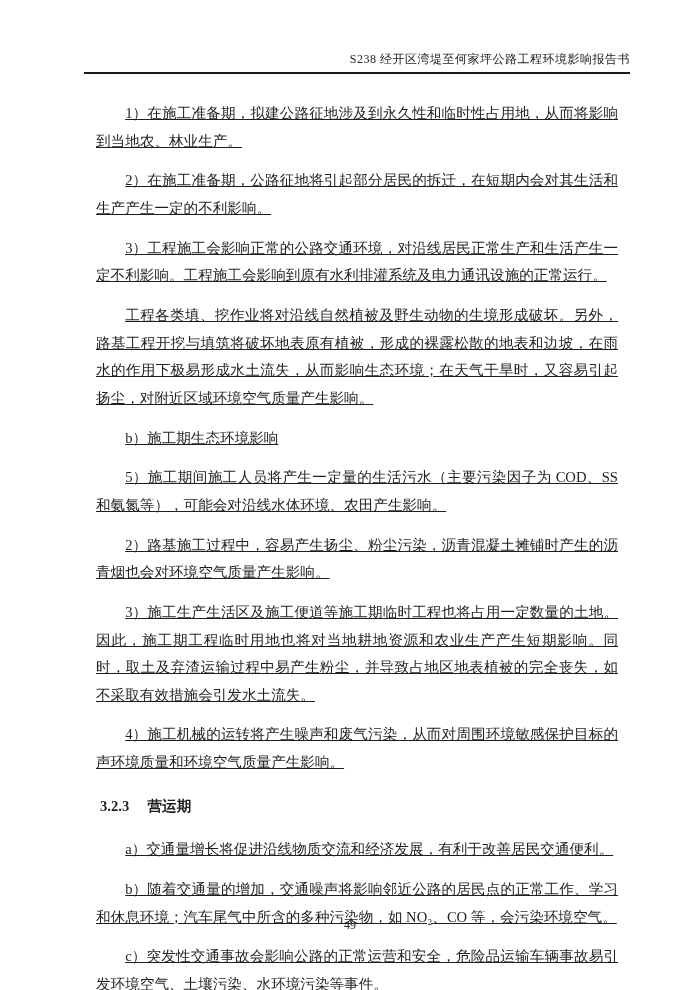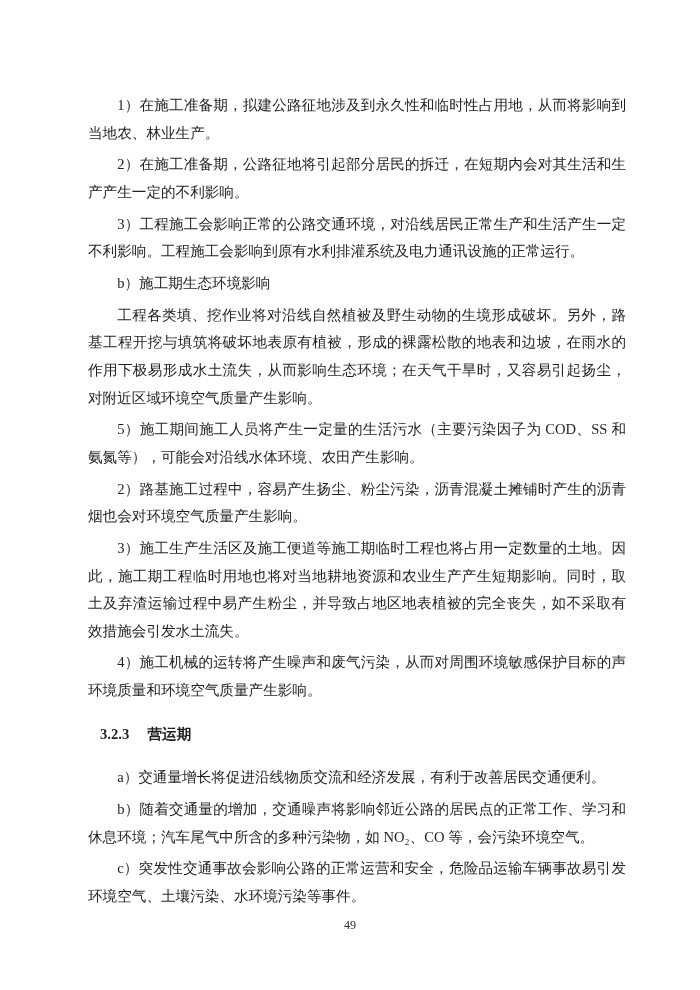--- a/index.html
+++ b/index.html
@@ -29,22 +29,23 @@
     position: absolute;
     left: 84px;
     top: 88px;
     width: 546px;
     font-size: 14.6px;
     line-height: 27.65px;
     text-align: justify;
     color: #1f1f1f;
   }
   .doc-para {
-    margin: 4px;
+    margin: 12px;
     text-indent: 2em;
+    text-decoration: underline;
   }
   .section-heading {
     margin: 16px;
     font-size: 14.6px;
     line-height: 27.65px;
     font-weight: bold;
     text-indent: 0;
   }
   .section-heading .sec-num {
     font-family: "Liberation Serif", "DejaVu Serif", serif;
@@ -62,27 +63,30 @@
     text-align: center;
     font-size: 12px;
     color: #2a2a2a;
   }
 </style>
 </head>
 <body>
 
 <div class="page">
 
+  <header class="page-header">
+    <span>S238 经开区湾堤至何家坪公路工程环境影响报告书</span>
+  </header>
 
   <main class="page-body">
     <p class="doc-para">1）在施工准备期，拟建公路征地涉及到永久性和临时性占用地，从而将影响到当地农、林业生产。</p>
     <p class="doc-para">2）在施工准备期，公路征地将引起部分居民的拆迁，在短期内会对其生活和生产产生一定的不利影响。</p>
     <p class="doc-para">3）工程施工会影响正常的公路交通环境，对沿线居民正常生产和生活产生一定不利影响。工程施工会影响到原有水利排灌系统及电力通讯设施的正常运行。</p>
+    <p class="doc-para">工程各类填、挖作业将对沿线自然植被及野生动物的生境形成破坏。另外，路基工程开挖与填筑将破坏地表原有植被，形成的裸露松散的地表和边坡，在雨水的作用下极易形成水土流失，从而影响生态环境；在天气干旱时，又容易引起扬尘，对附近区域环境空气质量产生影响。</p>
     <p class="doc-para">b）施工期生态环境影响</p>
-    <p class="doc-para">工程各类填、挖作业将对沿线自然植被及野生动物的生境形成破坏。另外，路基工程开挖与填筑将破坏地表原有植被，形成的裸露松散的地表和边坡，在雨水的作用下极易形成水土流失，从而影响生态环境；在天气干旱时，又容易引起扬尘，对附近区域环境空气质量产生影响。</p>
     <p class="doc-para">5）施工期间施工人员将产生一定量的生活污水（主要污染因子为 COD、SS 和氨氮等），可能会对沿线水体环境、农田产生影响。</p>
     <p class="doc-para">2）路基施工过程中，容易产生扬尘、粉尘污染，沥青混凝土摊铺时产生的沥青烟也会对环境空气质量产生影响。</p>
     <p class="doc-para">3）施工生产生活区及施工便道等施工期临时工程也将占用一定数量的土地。因此，施工期工程临时用地也将对当地耕地资源和农业生产产生短期影响。同时，取土及弃渣运输过程中易产生粉尘，并导致占地区地表植被的完全丧失，如不采取有效措施会引发水土流失。</p>
     <p class="doc-para">4）施工机械的运转将产生噪声和废气污染，从而对周围环境敏感保护目标的声环境质量和环境空气质量产生影响。</p>
 
     <h3 class="section-heading">
       <span class="sec-num">3.2.3</span>
       <span class="sec-title">营运期</span>
     </h3>
 

